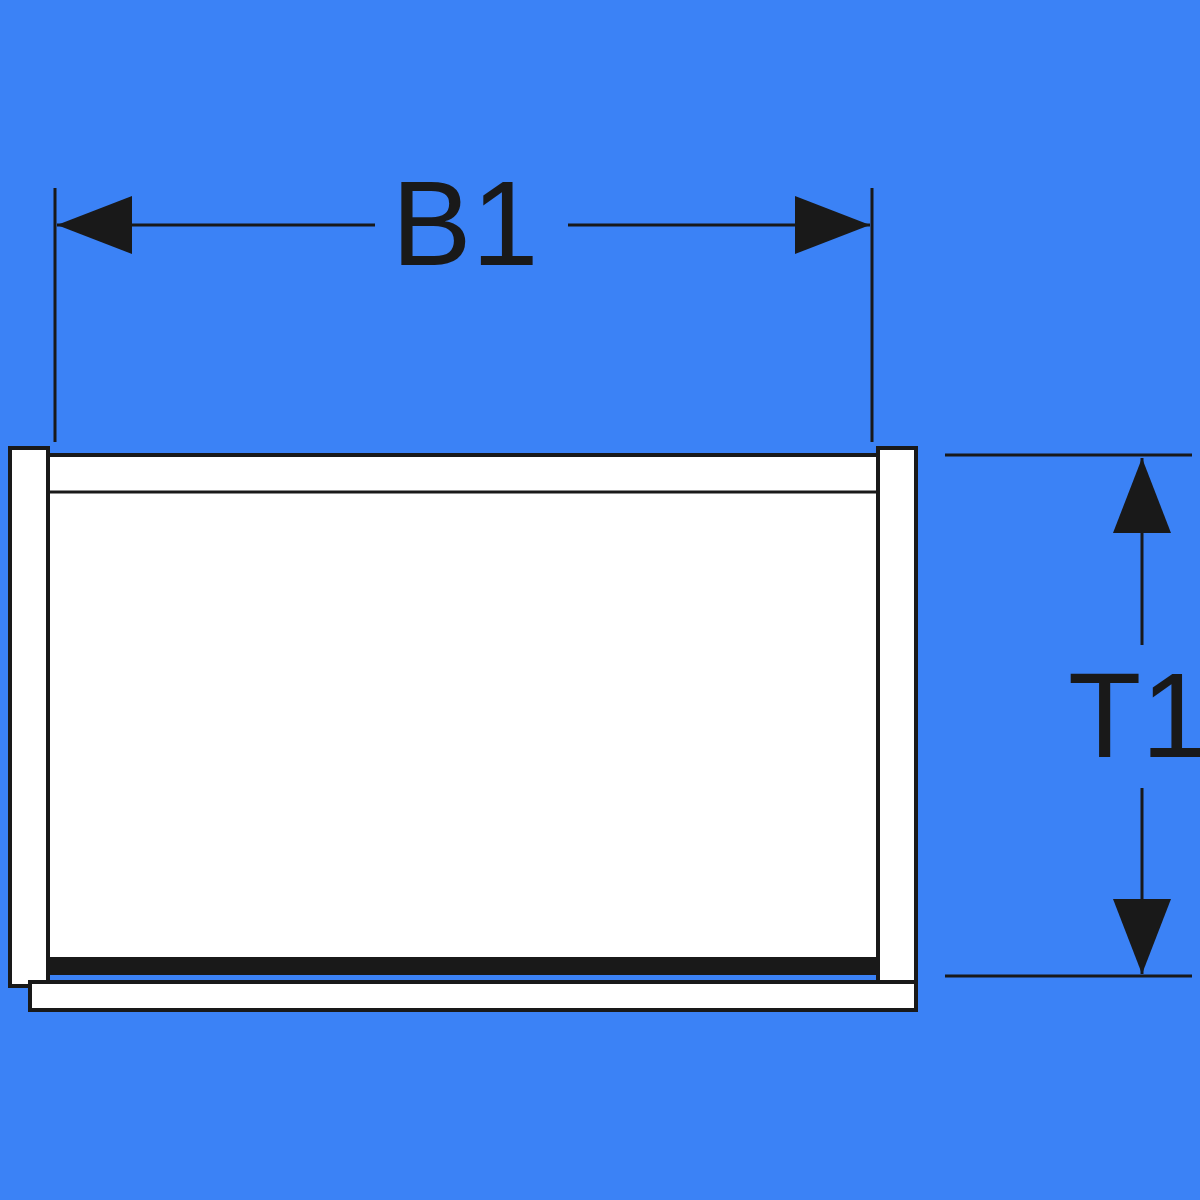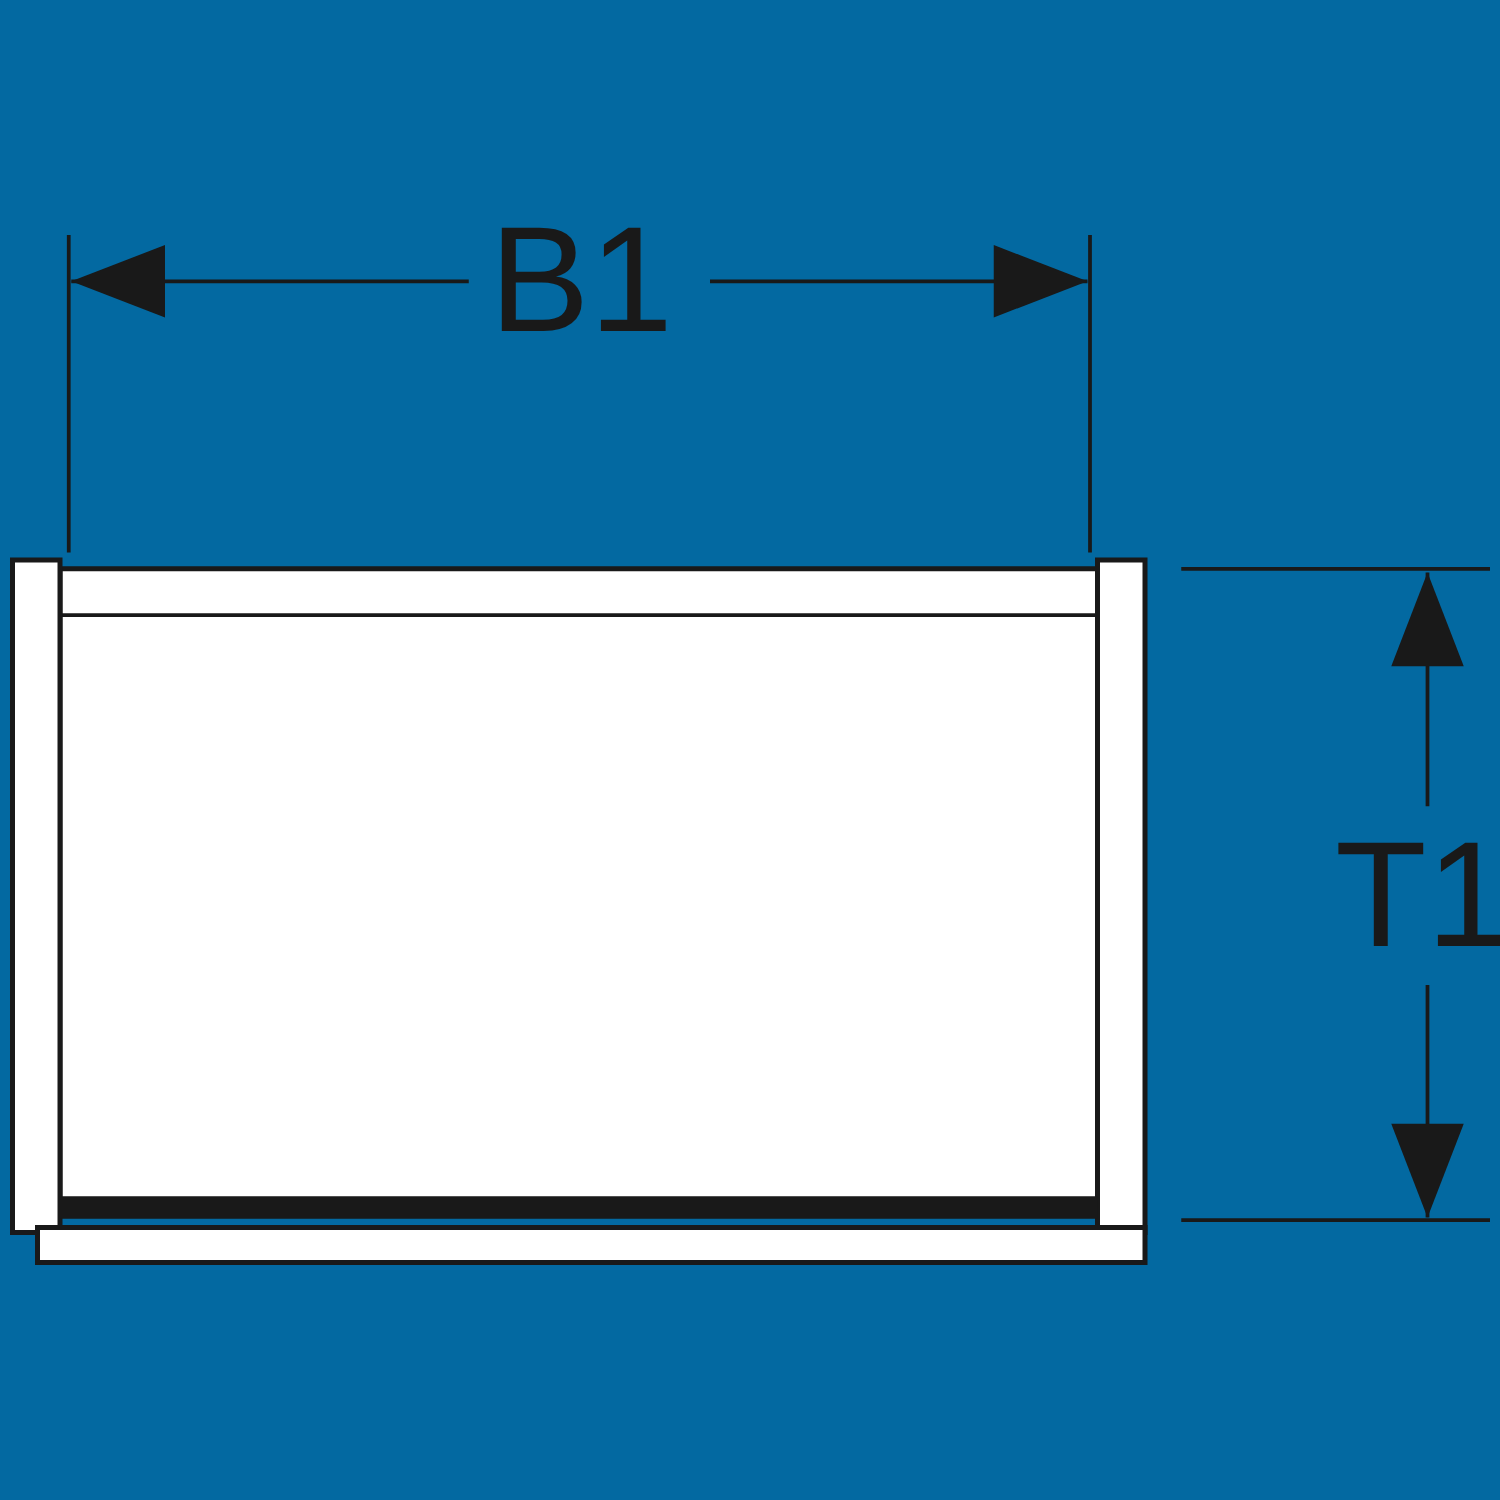--- a/index.html
+++ b/index.html
@@ -4,21 +4,21 @@
 <style>
   html, body {
     margin: 0;
     padding: 0;
     background: #ffffff;
   }
   .canvas {
     width: 1200px;
     height: 1200px;
     position: relative;
-    background: #0369a1;
+    background: #3b82f6;
   }
   svg { display: block; }
   .dim {
     stroke: #191919;
     stroke-width: 3;
     fill: none;
   }
   .arrow {
     fill: #191919;
     stroke: none;

